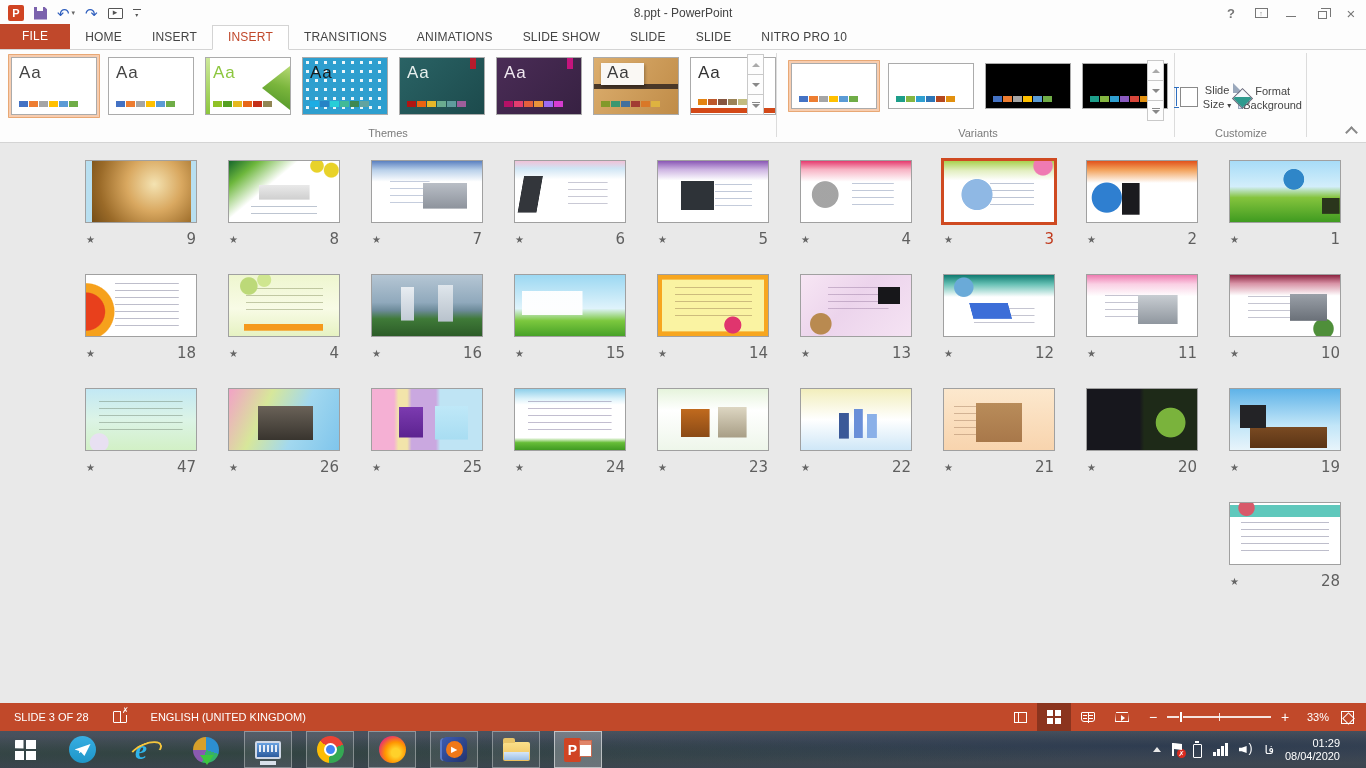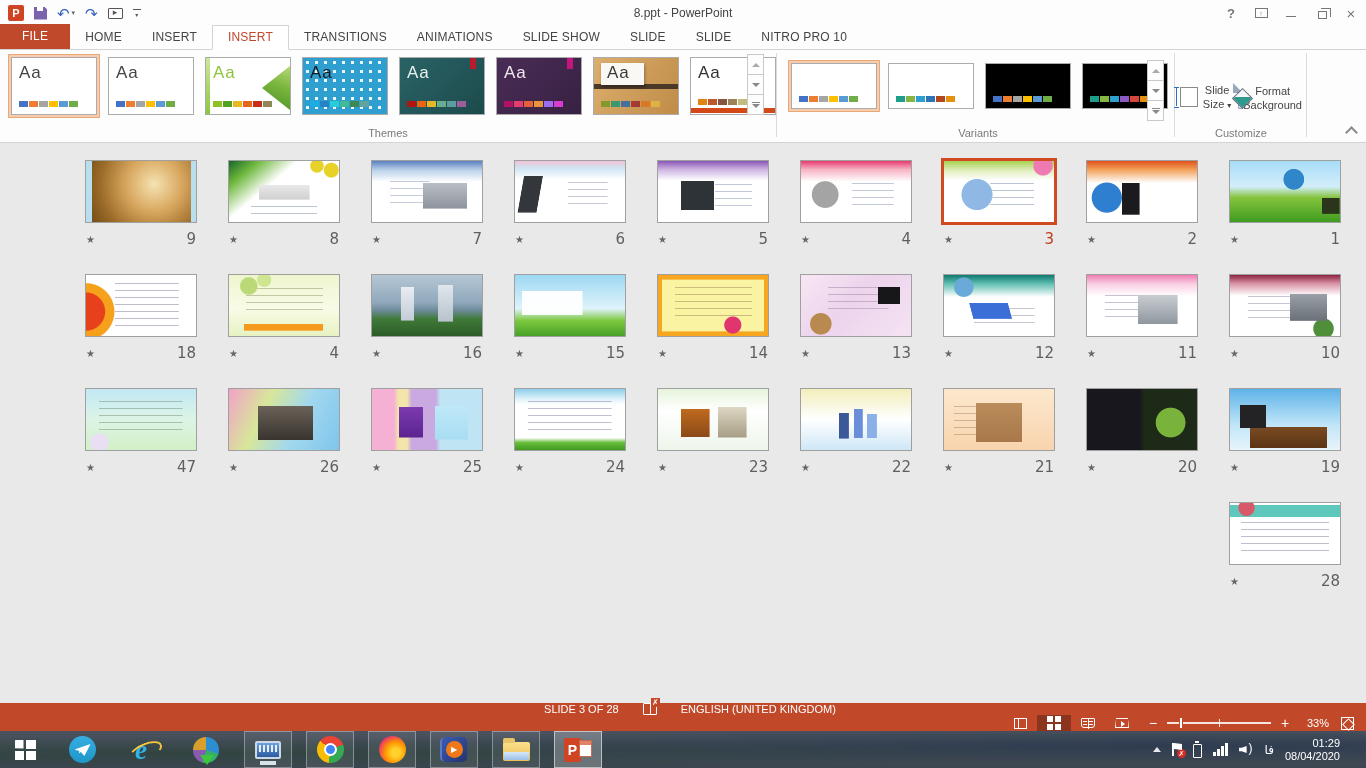--- a/index.html
+++ b/index.html
@@ -84,21 +84,21 @@
   #grid { position:absolute; left:85px; top:16px; display:grid; grid-template-columns:repeat(9,112px); column-gap:31px; row-gap:26px; direction:rtl; }
   .slide-cell { width:112px; }
   .slide-thumb { width:112px; height:63px; border:1px solid #a0a0a0; background:#fff; }
   .slide-cell.sel .slide-thumb { border:1px solid #cf4a21; box-shadow:0 0 0 2px #cf4a21; }
   .slide-cap { direction:ltr; display:flex; justify-content:space-between; align-items:center; margin-top:7px; padding:0 1px; }
   .slide-star { font-size:10px; color:#666; }
   .slide-num { font-size:15px; color:#5f5f5f; font-family:"DejaVu Sans",sans-serif; }
   .slide-cell.sel .slide-num { color:#c03a1d; }
 
   
-  #statusbar { position:absolute; top:703px; left:0; right:0; height:28px; background:#c1492a; color:#fff; display:flex; align-items:center; font-size:11px;flex-direction:column; }
+  #statusbar { position:absolute; top:703px; left:0; right:0; height:28px; background:#c1492a; color:#fff; display:flex; align-items:center; font-size:11px; }
   #statusbar .left { display:flex; align-items:center; gap:24px; padding-left:14px; }
   .spell-ic { width:14px; height:12px; border:1px solid #fff; border-radius:1px; position:relative; }
   .spell-ic::before { content:""; position:absolute; left:6px; top:0; width:1px; height:100%; background:#fff; }
   .spell-ic::after { content:"✗"; position:absolute; right:-4px; top:-6px; font-size:8px; color:#fff; background:#c1492a; padding:0 1px; }
   #statusbar .right { margin-left:auto; display:flex; align-items:center; height:100%; }
   .view-btn { width:34px; height:100%; display:flex; align-items:center; justify-content:center; cursor:pointer; }
   .view-btn.active { background:rgba(0,0,0,.28); }
   .v-normal { width:13px; height:11px; border:1px solid #fff; position:relative; }
   .v-normal::before { content:""; position:absolute; left:3px; top:0; width:1px; height:100%; background:#fff; }
   .v-sorter { display:grid; grid-template-columns:6px 6px; grid-template-rows:6px 6px; gap:2px; }

